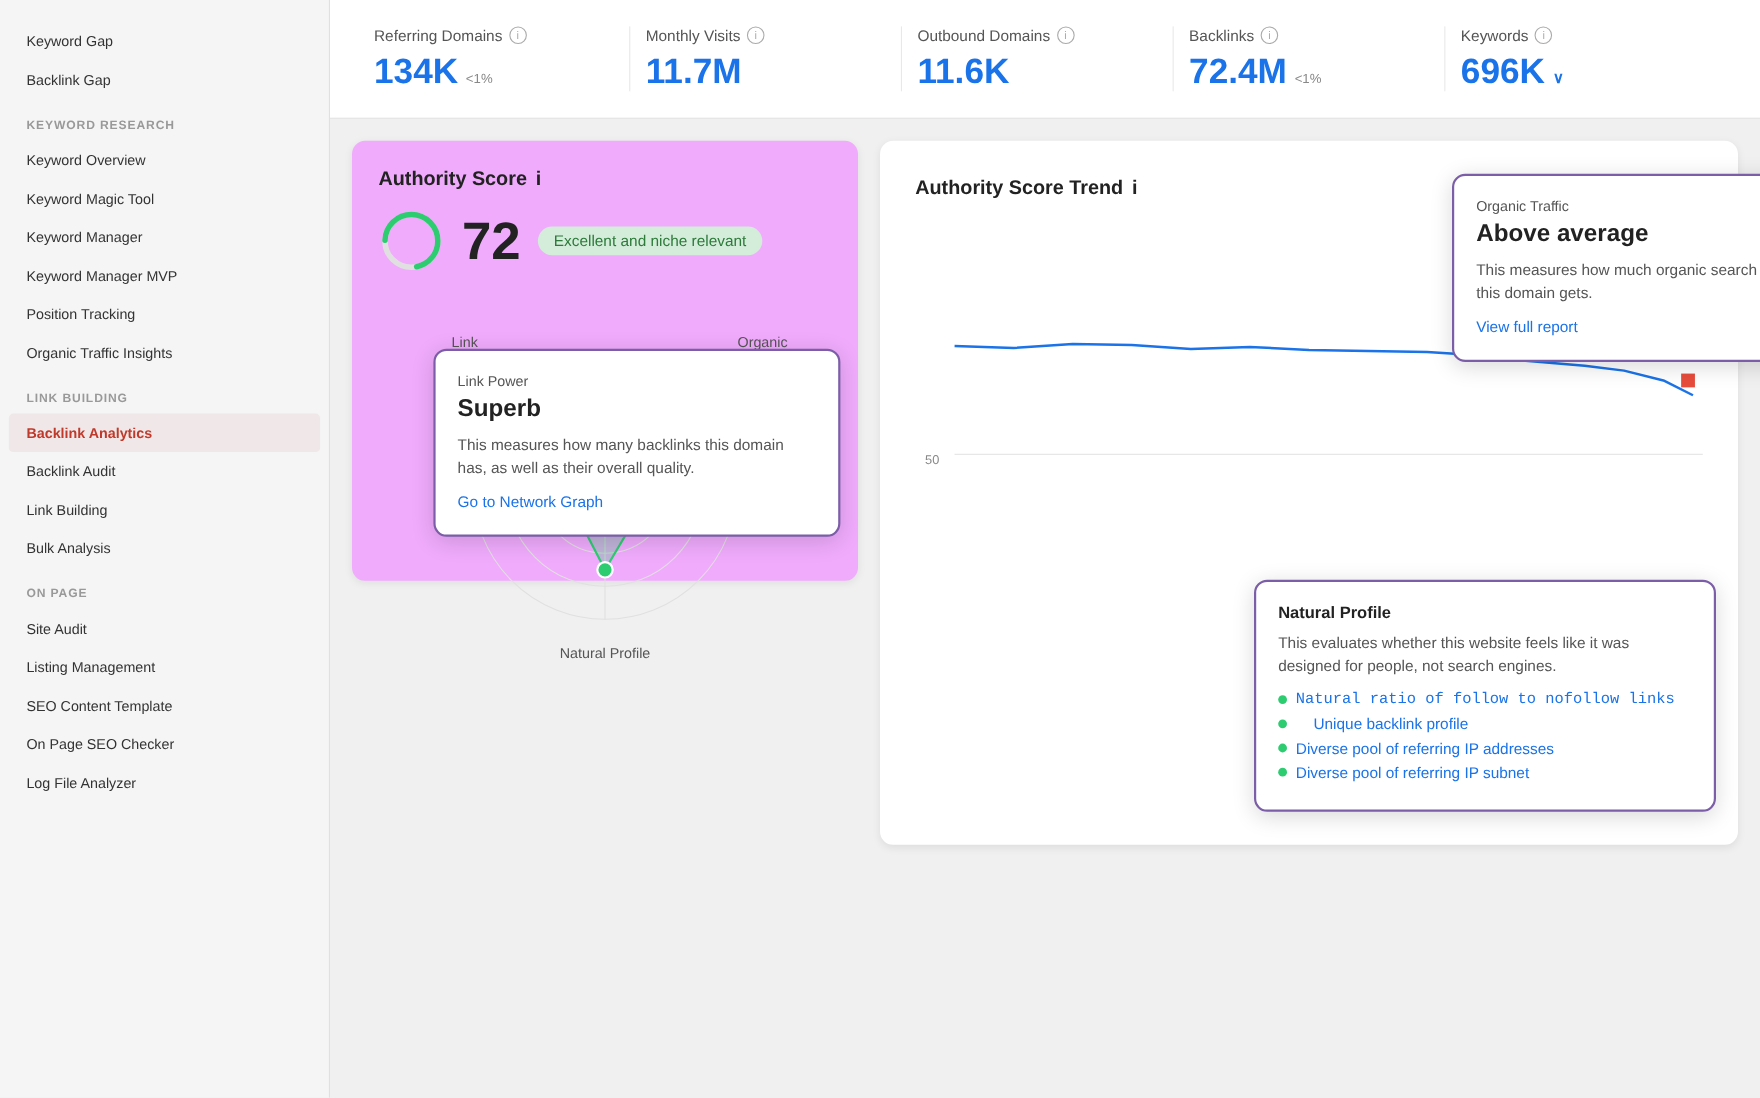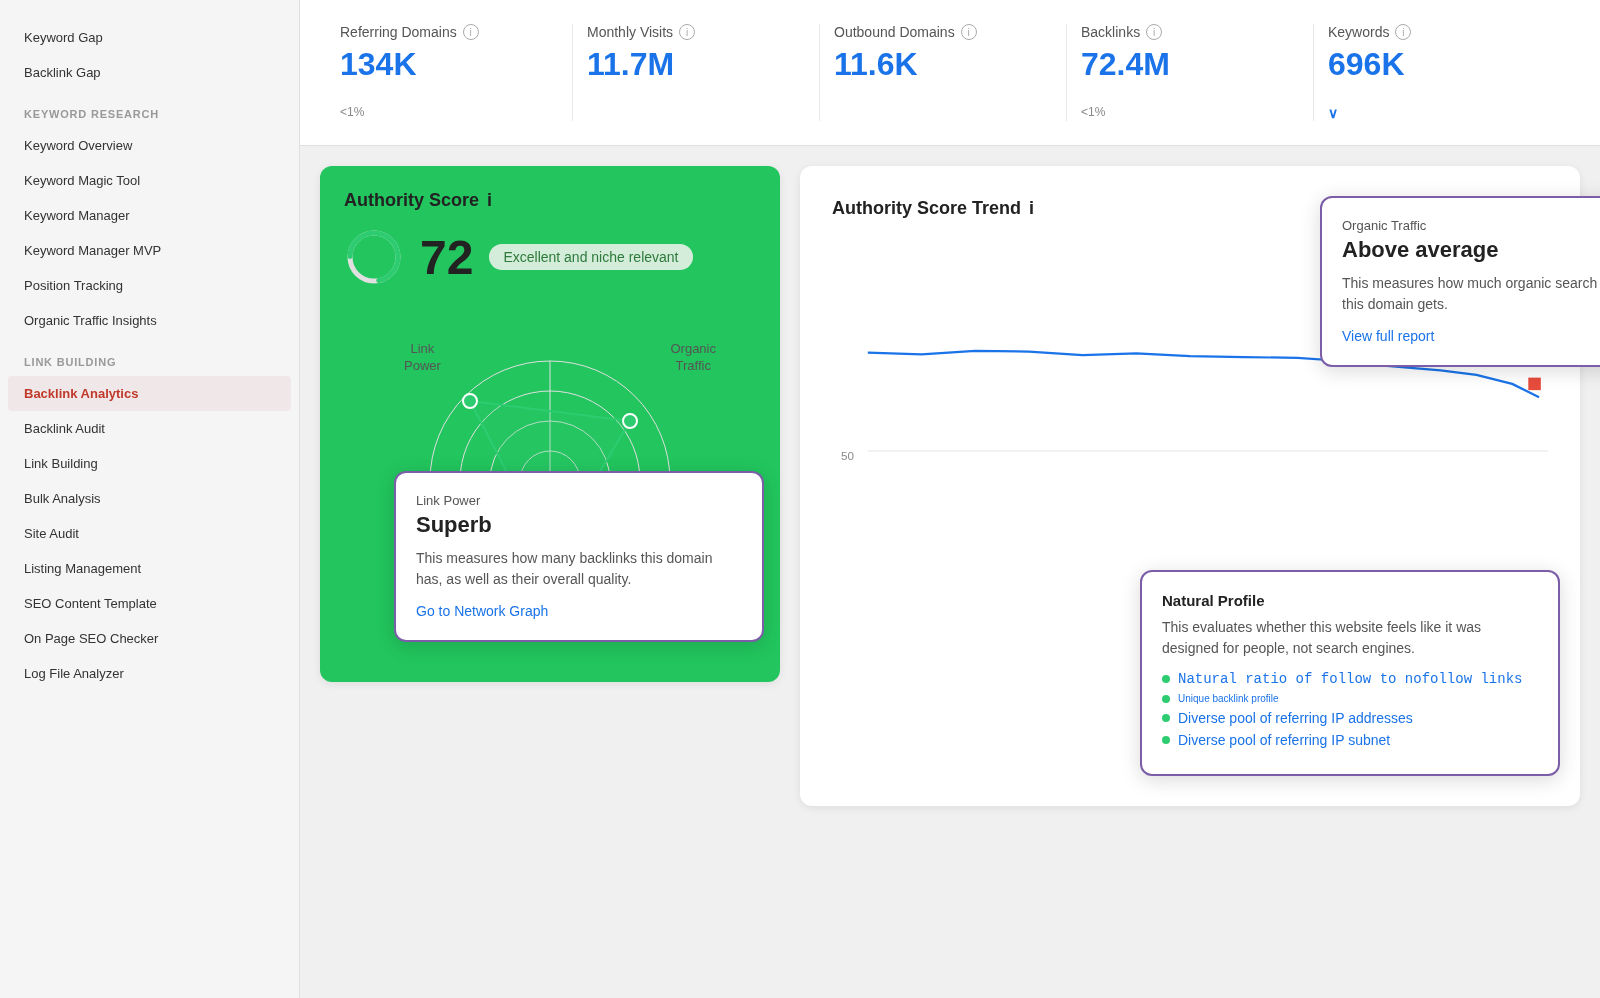--- a/index.html
+++ b/index.html
@@ -81,47 +81,46 @@
       font-size: 10px;
       color: #aaa;
       cursor: pointer;
     }
     .stat-value {
       font-size: 32px;
       font-weight: 700;
       color: #1a73e8;
       display: flex;
       align-items: baseline;
-      gap: 22px;
-      flex-direction: column;
+      gap: 7px;
     }
     .stat-change {
       font-size: 12px;
       color: #888;
       font-weight: 400;
     }
     .stat-arrow { font-size: 14px; color: #1a73e8; }
 
     
     .content-area {
       display: flex;
       padding: 20px 20px;
       gap: 20px;
       position: relative;
       height: calc(100% - 120px);
     }
 
     
     .authority-card {
-      background: #22c55e;
+      background: #f0abfc;
       border-radius: 12px;
       padding: 24px;
       width: 460px;
       min-width: 460px;
-      height: 516px;
+      height: 400px;
       position: relative;
       box-shadow: 0 2px 8px rgba(0,0,0,0.08);
     }
     .card-title {
       font-size: 18px;
       font-weight: 700;
       color: #222;
       margin-bottom: 16px;
       display: flex;
       align-items: center;
@@ -298,20 +297,21 @@
     </div>
     <div class="sidebar-item">
       <span>Link Building</span>
     </div>
     <div class="sidebar-item">
       <span>Bulk Analysis</span>
     </div>
   </div>
 
   <div>
+    <div class="sidebar-section-label">ON PAGE</div>
     <div class="sidebar-item">
       <span>Site Audit</span>
     </div>
     <div class="sidebar-item">
       <span>Listing Management</span>
     </div>
     <div class="sidebar-item">
       <span>SEO Content Template</span>
     </div>
     <div class="sidebar-item">
@@ -464,21 +464,21 @@
 
       
       <div class="tooltip-card" style="position:absolute; bottom:30px; right:20px; width:420px; border:2px solid #7b5ea7;">
         <div class="tooltip-category" style="font-weight:700; font-size:15px; color:#222; margin-bottom:8px;">Natural Profile</div>
         <div class="tooltip-desc">This evaluates whether this website feels like it was designed for people, not search engines.</div>
         <div>
           <div class="bullet-item" style="display:flex;align-items:center;gap:8px;color:#1a73e8;font-size:14px;margin-bottom:6px;font-family:Liberation Mono, monospace;">
             <span class="bullet-dot" style="width:8px;height:8px;border-radius:50%;background:#2ecc71;flex-shrink:0;display:inline-block;"></span>
             <span>Natural ratio of follow to nofollow links</span>
           </div>
-          <div class="bullet-item" style="display:flex;align-items:center;gap:8px;color:#1a73e8;font-size:10px;margin-bottom:6px;">
+          <div class="bullet-item" style="display:flex;align-items:center;gap:24px;color:#1a73e8;font-size:14px;margin-bottom:6px;">
             <span class="bullet-dot" style="width:8px;height:8px;border-radius:50%;background:#2ecc71;flex-shrink:0;display:inline-block;"></span>
             <span>Unique backlink profile</span>
           </div>
           <div class="bullet-item" style="display:flex;align-items:center;gap:8px;color:#1a73e8;font-size:14px;margin-bottom:6px;">
             <span class="bullet-dot" style="width:8px;height:8px;border-radius:50%;background:#2ecc71;flex-shrink:0;display:inline-block;"></span>
             <span>Diverse pool of referring IP addresses</span>
           </div>
           <div class="bullet-item" style="display:flex;align-items:center;gap:8px;color:#1a73e8;font-size:14px;margin-bottom:6px;">
             <span class="bullet-dot" style="width:8px;height:8px;border-radius:50%;background:#2ecc71;flex-shrink:0;display:inline-block;"></span>
             <span>Diverse pool of referring IP subnet</span>

